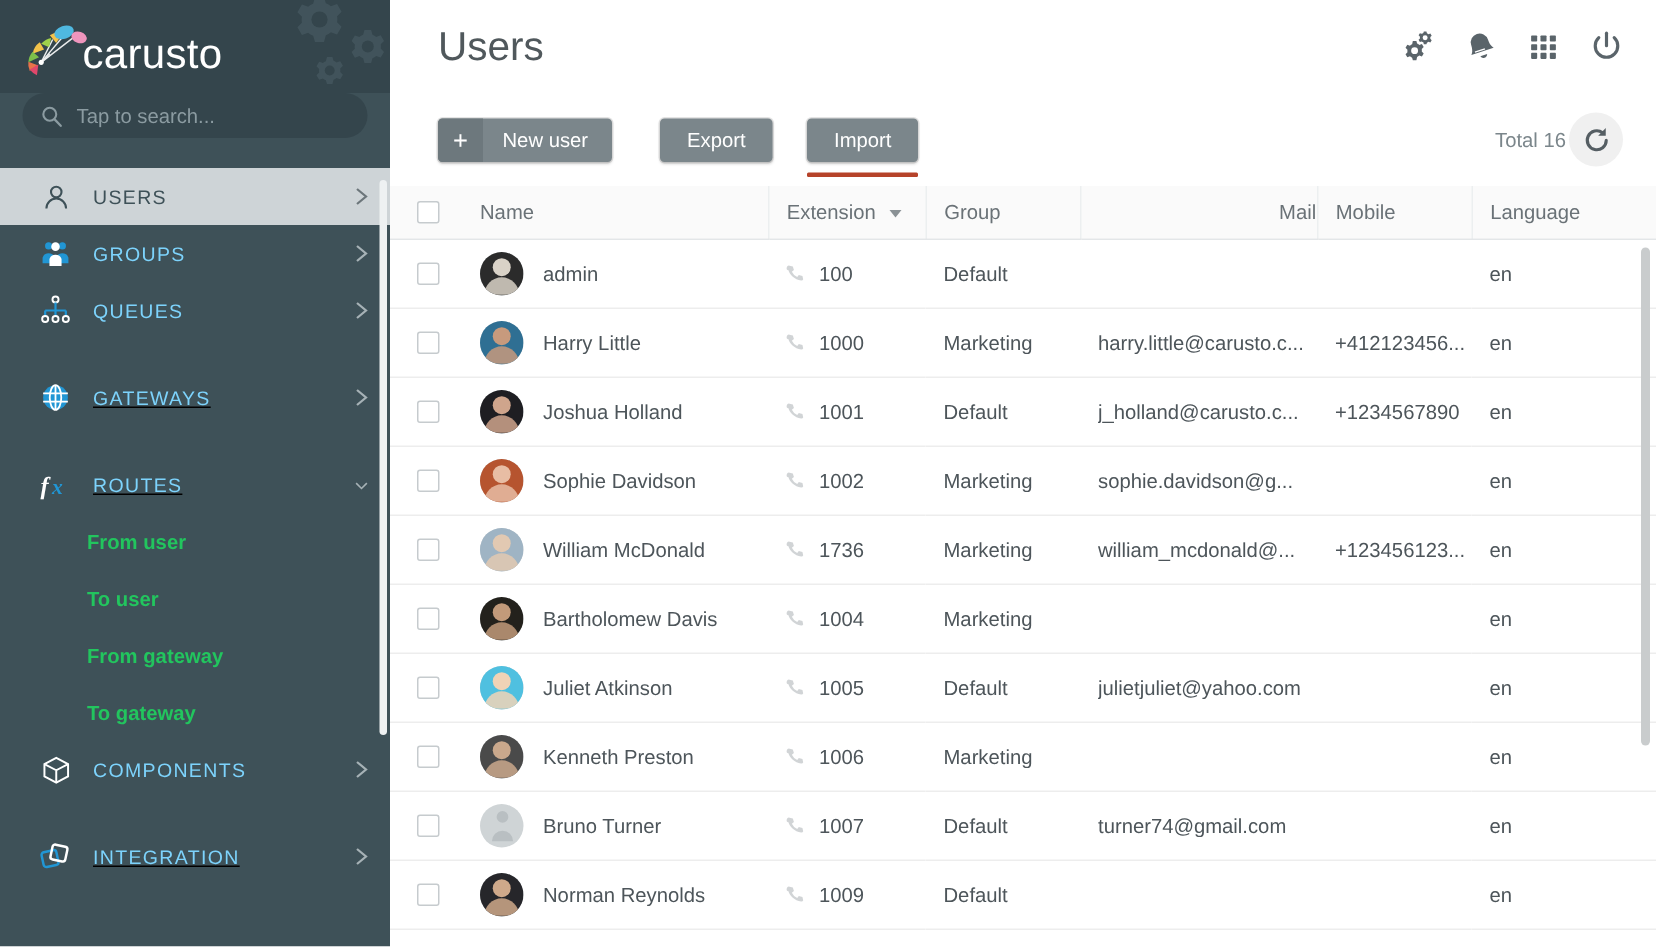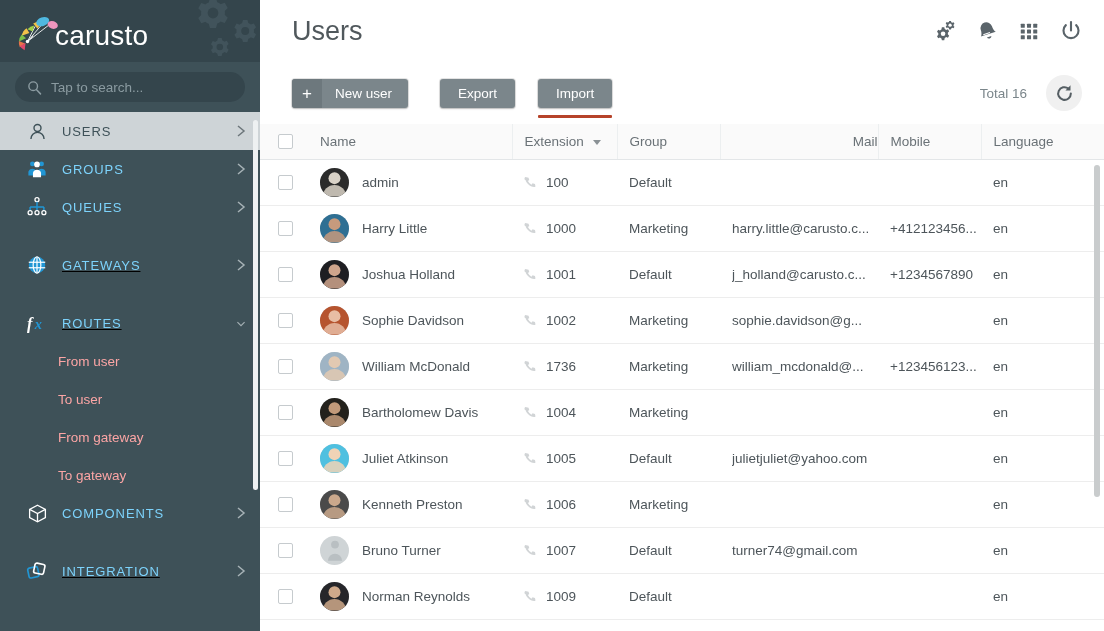--- a/index.html
+++ b/index.html
@@ -26,21 +26,21 @@
     position: absolute; right: 0px; top: -6px;
     width: 72px; height: 72px; opacity: .55;
   }
   .logo-wrap { display: flex; align-items: flex-end; gap: 1px; }
   .logo-mark { width: 46px; height: 40px; position: relative; top: 2px; }
   .logo-text {
     color: #ffffff; font-size: 28px; letter-spacing: .2px;
     font-weight: 400; line-height: 1; position: relative; left: -6px; top: -1px;
   }
 
-  .search-wrap { height: 50px; display: flex; align-items: center;
+  .search-wrap { height: 50px; display: flex; align-items: flex-start;
      justify-content: center; background: #3e5158; }
   .search-box {
     width: 230px; height: 30px; background: #34454c;
     border-radius: 16px; display: flex; align-items: center;
     padding: 0 12px; gap: 9px;
   }
   .search-box .si { width: 15px; height: 15px; flex: 0 0 15px; }
   .search-input {
     background: transparent; border: none; outline: none;
     color: #c8d1d4; font-size: 13.5px;
@@ -63,21 +63,21 @@
     color: #7dd3fc; font-size: 13px; letter-spacing: .9px;
     flex: 1 1 auto; white-space: nowrap;
   }
   .nav-item .ni-arrow { width: 10px; height: 14px; flex: 0 0 10px; opacity: .85; }
   .nav-item.active { background: #ced4d7; }
   .nav-item.active .ni-label { color: #3e5158; }
   .nav-sub {
     display: flex; align-items: center; height: 38px;
     padding-left: 58px; cursor: pointer;
   }
-  .nav-sub span { color: #fca5a5; font-size: 13.5px; font-weight: 400; }
+  .nav-sub span { color: #22c55e; font-size: 13.5px; font-weight: 700; }
 
   .sb-scrollbar {
     position: absolute; right: 2px; top: 120px;
     width: 5px; height: 370px; background: #eef1f2;
     border-radius: 3px;
   }
 
   
   .main { flex: 1 1 auto; height: 631px; position: relative;
      background: #ffffff; overflow: hidden; }
@@ -109,21 +109,21 @@
     border-radius: 3px 0 0 3px; font-size: 17px; line-height: 1;
   }
   .btn-new .lbl { padding: 0 16px 0 13px; }
   .btn-export { margin-left: 32px; }
   .btn-import-wrap { margin-left: 23px; position: relative; display: inline-block; }
   .import-underline {
     position: absolute; left: 0; right: 0; bottom: -10px;
     height: 3px; background: #b6432a; border-radius: 1px;
   }
   .toolbar-right {
-    margin-left: auto; display: flex; align-items: center; gap: 19px;
+    margin-left: auto; display: flex; align-items: center; gap: 2px;
   }
   .total-label { font-size: 13.5px; color: #7b868b; }
   .refresh-btn {
     width: 36px; height: 36px; border-radius: 50%;
     background: #f0f0f0; display: flex; align-items: center;
     justify-content: center; cursor: pointer;
   }
 
   
   .table-area { position: absolute; left: 0; right: 0; top: 124px; bottom: 0;

